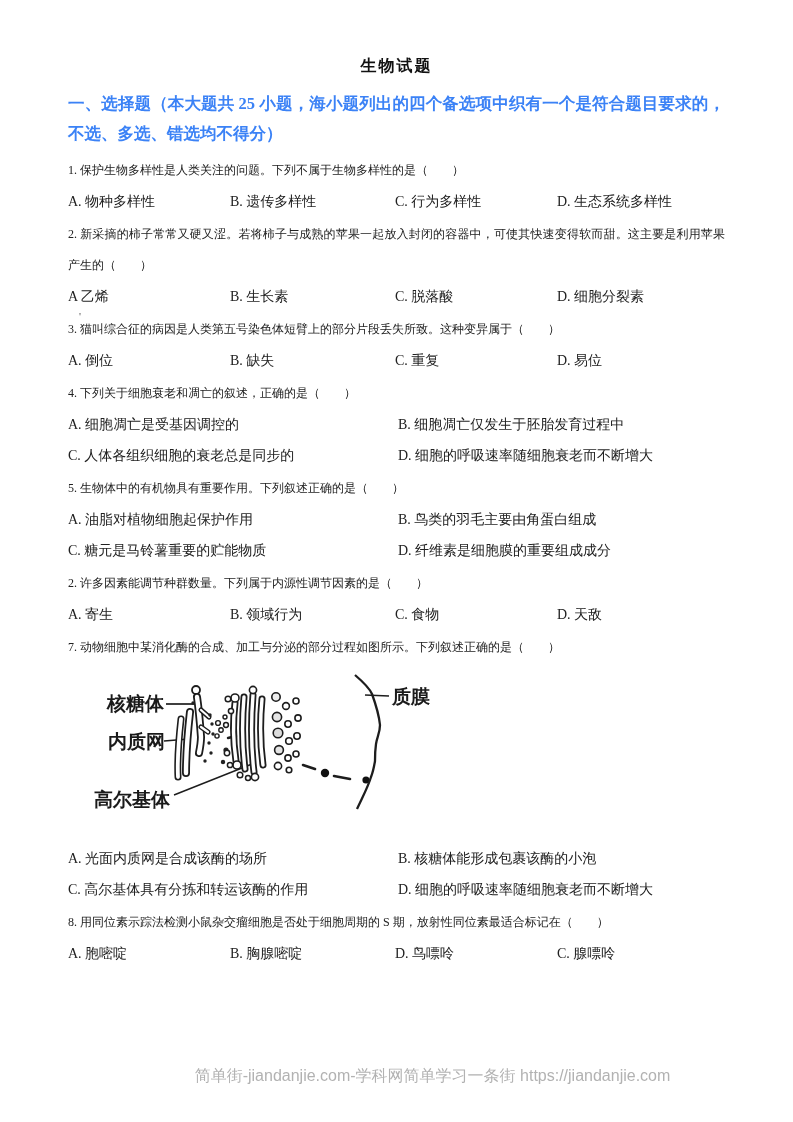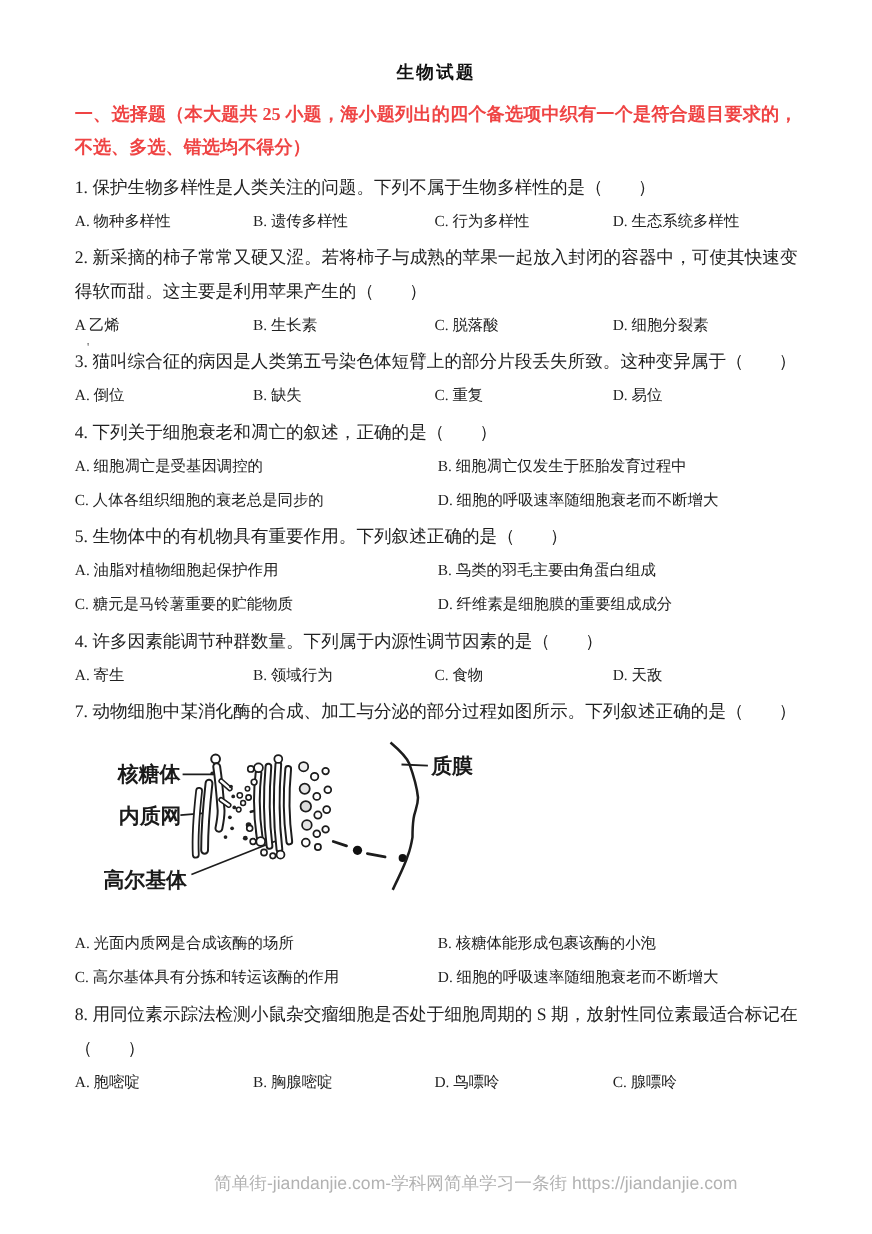--- a/index.html
+++ b/index.html
@@ -2,23 +2,23 @@
 <html><head>
 <meta charset="utf-8">
 <style>
   html,body{margin:0;padding:0;background:#ffffff;}
   body{width:793px;height:1122px;position:relative;overflow:hidden;
        font-family:"Liberation Serif", serif;color:#212121;}
   .content{padding:56px 68px 0 68px;}
   .doc-title{font-size:16px;font-weight:700;text-align:center;margin:0 0 12px 0;
              letter-spacing:2px;color:#111;}
   .section-header{font-size:16.5px;font-weight:700;line-height:30px;
-                  text-align:justify;color:#ef4444;margin:0 0 6px 0;}
+                  text-align:justify;color:#3b82f6;margin:0 0 6px 0;}
   .q{margin:0 0 2px 0;position:relative;}
-  .stem{font-size:16px;line-height:31px;text-align:justify;}
+  .stem{font-size:12px;line-height:31px;text-align:justify;}
   .opts4{display:grid;grid-template-columns:162px 165px 162px 1fr;
          font-size:14px;line-height:31px;font-family:Liberation Serif, serif;}
   .opts2{display:grid;grid-template-columns:330px 1fr;
          font-size:14px;line-height:31px;}
   .artifact{position:absolute;left:11px;font-size:11px;color:#4a4a4a;line-height:8px;}
   .diagram-wrap{margin:2px 0 0 14px;width:362px;height:178px;}
   .footer{position:absolute;left:0;top:1066px;width:793px;text-align:center;
           font-family:"Liberation Sans", sans-serif;font-size:16px;color:#b2b2b2;padding-left:36px;}
   svg text{font-family:"Liberation Serif", serif;font-weight:700;font-size:19px;fill:#1a1a1a;}
 </style>
@@ -80,21 +80,21 @@
       <span>A. 油脂对植物细胞起保护作用</span>
       <span>B. 鸟类的羽毛主要由角蛋白组成</span>
     </div>
     <div class="opts2">
       <span>C. 糖元是马铃薯重要的贮能物质</span>
       <span>D. 纤维素是细胞膜的重要组成成分</span>
     </div>
   </div>
 
   <div class="q">
-    <div class="stem">4. 许多因素能调节种群数量。下列属于内源性调节因素的是（　　）</div>
+    <div class="stem">2. 许多因素能调节种群数量。下列属于内源性调节因素的是（　　）</div>
     <div class="opts4">
       <span>A. 寄生</span>
       <span>B. 领域行为</span>
       <span>C. 食物</span>
       <span>D. 天敌</span>
     </div>
   </div>
 
   <div class="q">
     <div class="stem">7. 动物细胞中某消化酶的合成、加工与分泌的部分过程如图所示。下列叙述正确的是（　　）</div>

